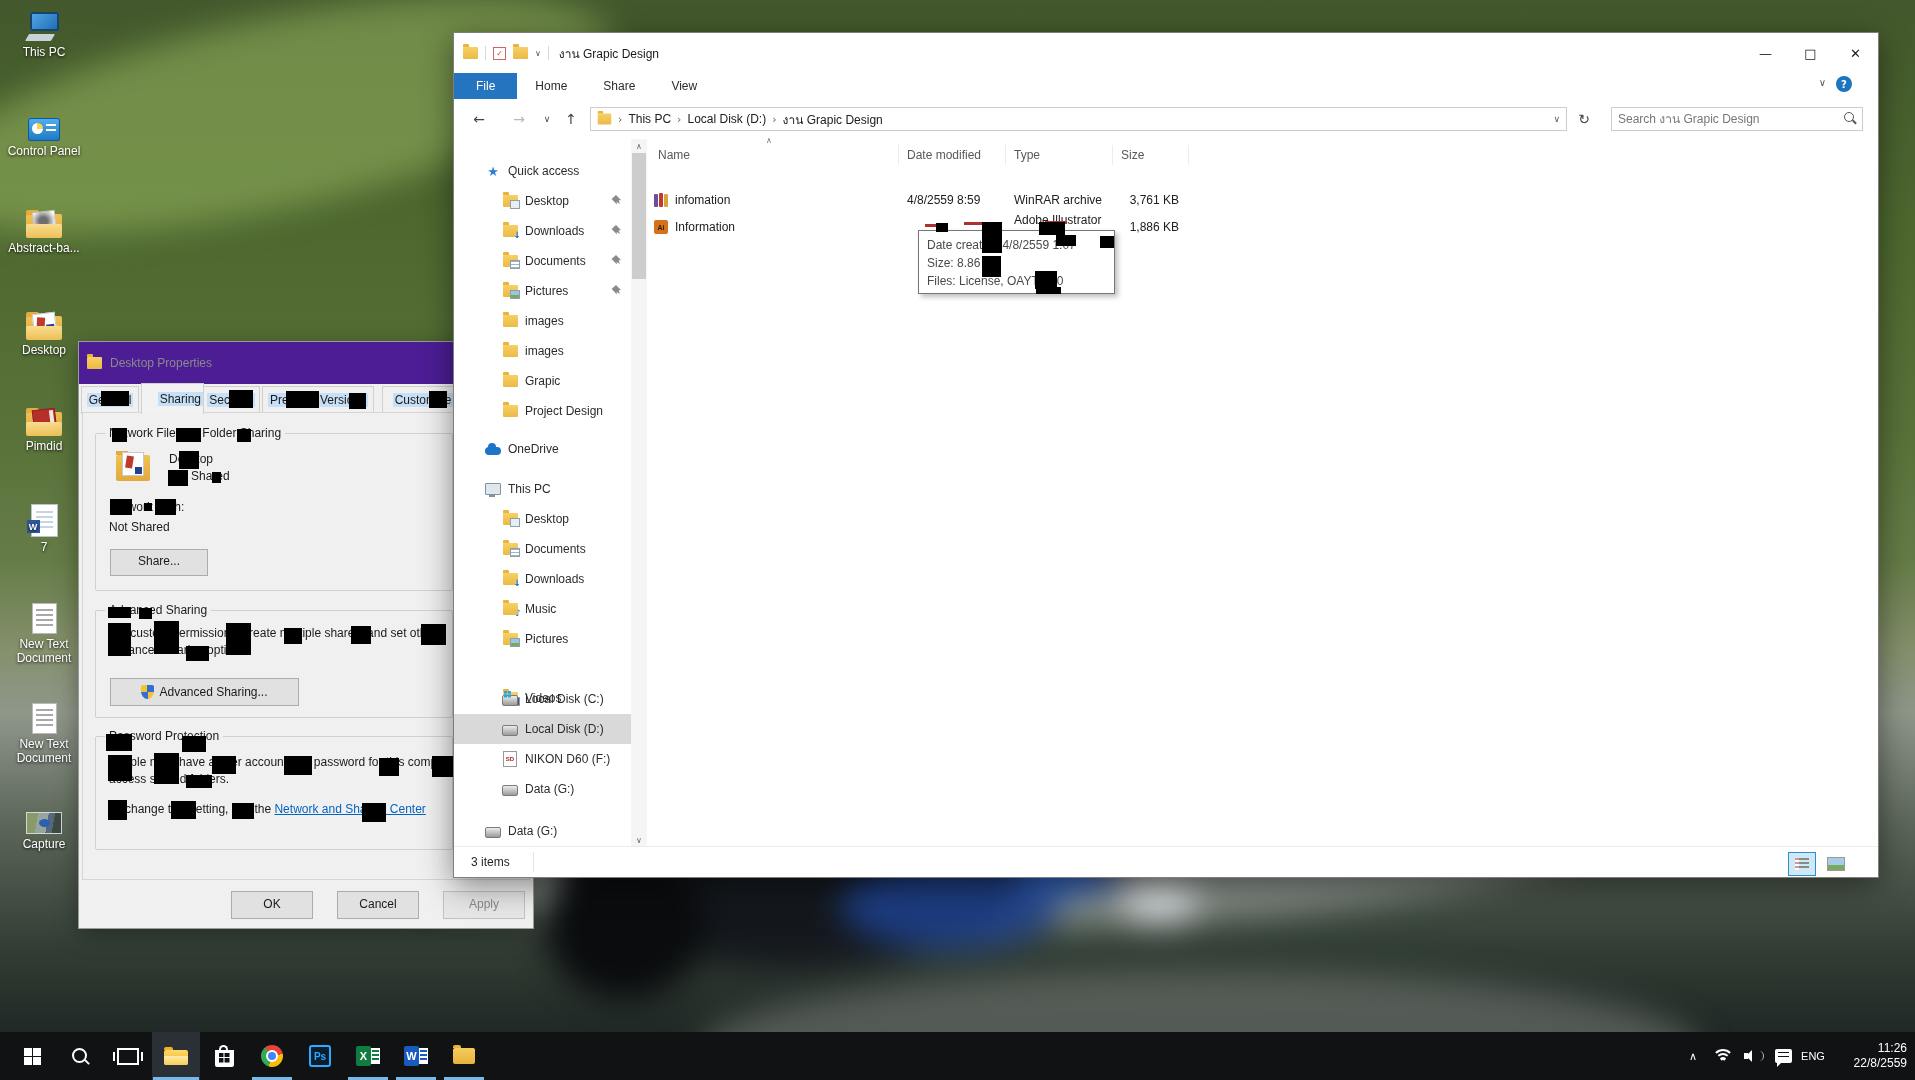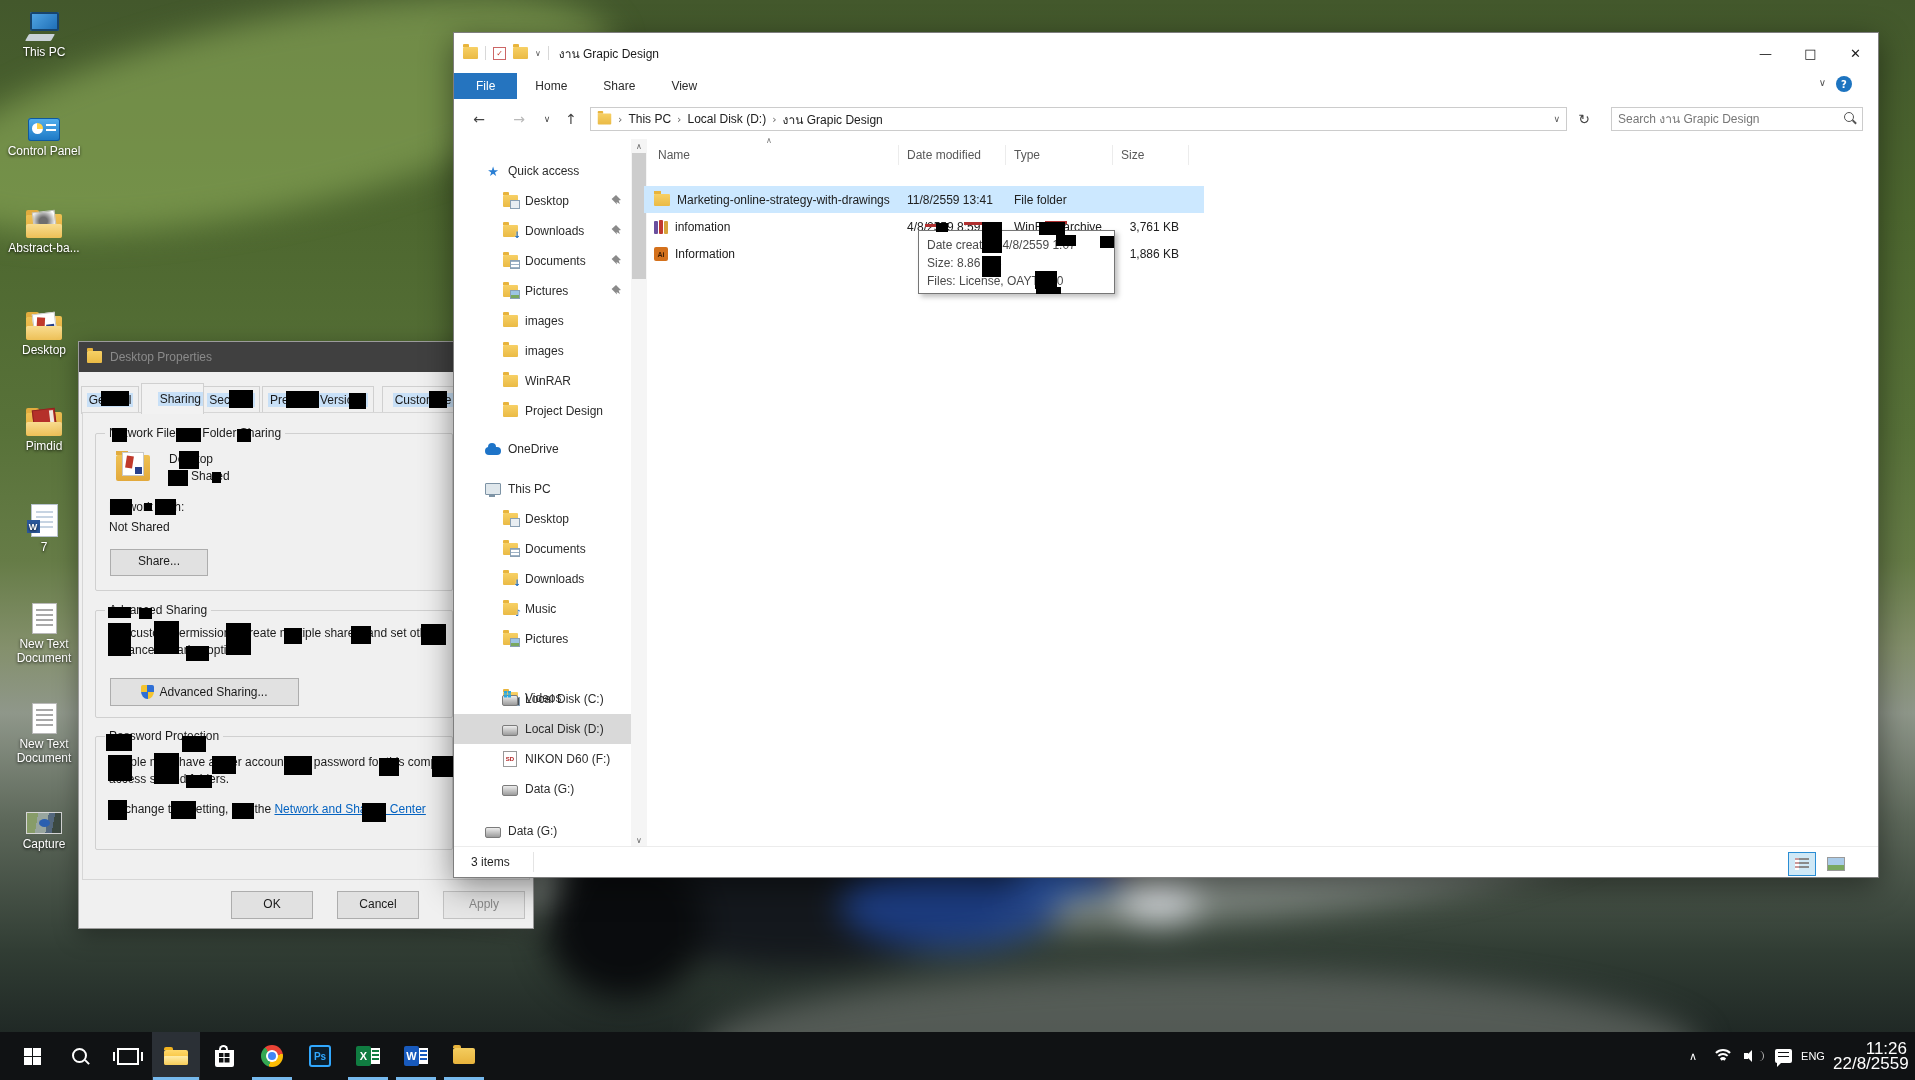--- a/index.html
+++ b/index.html
@@ -47,21 +47,21 @@
   .i-cap{position:relative;width:34px;height:20px;border:1px solid #d6d6d6;display:inline-block;
     background:linear-gradient(100deg,#879c68 0 30%,#98a59e 30% 58%,#54687e 58% 75%,#3d4a42 75%);}
   .i-cap::after{content:"";position:absolute;left:12px;top:6px;width:11px;height:8px;border-radius:50%;background:#2b5fb0;}
 
   
   .win{position:absolute;background:#fff;}
 
   
   .dialog{left:78px;top:341px;width:454px;height:586px;background:#f0f0f0;border:1px solid #9b9b9b;
     box-shadow:0 6px 22px rgba(0,0,0,.35);z-index:10;}
-  .dlg-title{position:absolute;left:0;top:0;right:0;height:30px;background:#404040;display:flex;align-items:center;}
+  .dlg-title{position:absolute;left:0;top:0;right:0;height:42px;background:#4c1d95;display:flex;align-items:center;}
   .dlg-title .fo16{margin-left:8px;}
   .dlg-title-text{margin-left:8px;color:#8a8a8a;font-size:12px;}
   .dtab{position:absolute;height:26px;top:44px;background:#f0f0f0;border:1px solid #d0d0d0;
     display:flex;align-items:center;justify-content:center;font-size:12px;}
   .dtab.active{top:41px;height:30px;border-bottom:none;background:#f2f2f2;z-index:2;justify-content:flex-end;}
   .dtab .hl{background:#c8e0f7;padding:0 2px;}
   .dpage{position:absolute;left:3px;right:3px;top:70px;height:466px;border:1px solid #d6d6d6;background:#f0f0f0;}
   .grp{position:absolute;border:1px solid #d0d0d0;border-radius:2px;}
   .grp .gt{position:absolute;top:-8px;left:9px;background:#f0f0f0;padding:0 4px;font-size:12px;color:#1a1a1a;}
   .dlg .txt{position:absolute;font-size:12px;color:#1a1a1a;}
@@ -209,21 +209,21 @@
   .toff{position:relative;width:24px;height:20px;}
   .toff .bk{position:absolute;left:0;top:0;width:15px;height:20px;border-radius:2px;color:#fff;font-weight:bold;font-size:11px;
     display:flex;align-items:center;justify-content:center;}
   .toff .sh{position:absolute;right:0;top:2px;width:9px;height:16px;background:#fff;}
   .toff .sh i{display:block;height:2px;margin:2px 1px 0 1px;}
   .tfolder{position:relative;width:22px;height:16px;background:linear-gradient(#f4cd5f,#e8b33c);border-radius:2px;}
   .tfolder::before{content:"";position:absolute;top:-3px;left:0;width:8px;height:3px;background:#e8b33c;border-radius:2px 2px 0 0;}
   .tspace{flex:1;}
   .tray{display:flex;align-items:center;color:#fff;gap:2px;}
   .tri{width:28px;display:flex;justify-content:center;align-items:center;height:48px;font-size:11px;}
-  .tclock{width:74px;text-align:right;font-size:17px;line-height:15px;margin:0 6px 0 4px;}
+  .tclock{width:74px;text-align:right;font-size:12px;line-height:15px;margin:0 6px 0 4px;}
   .showdesk{width:7px;height:48px;border-left:1px solid #4a4a4a;}
   .wifi{position:relative;width:18px;height:14px;overflow:hidden;}
   .wifi i{position:absolute;left:50%;border:2px solid transparent;border-top:2px solid #fff;border-radius:50%;transform:translateX(-50%);}
   .wifi i:nth-child(1){width:18px;height:18px;top:0;}
   .wifi i:nth-child(2){width:11px;height:11px;top:4px;}
   .wifi i:nth-child(3){width:4px;height:4px;top:8px;border-top-width:3px;}
   .vol{position:relative;width:18px;height:14px;}
   .vol::before{content:"";position:absolute;left:0;top:4px;width:4px;height:6px;background:#fff;}
   .vol::after{content:"";position:absolute;left:2px;top:1px;border-left:6px solid #fff;border-top:6px solid transparent;border-bottom:6px solid transparent;transform:rotate(180deg);}
   .vwave{position:absolute;left:11px;top:2px;width:8px;height:10px;border:1.5px solid #bbb;border-left:none;border-top:none;border-bottom:none;border-radius:50%;}
@@ -522,21 +522,21 @@
         <div class="nvi child" style="top:197px">
           <span class="nico">
               <span class="fo16"></span>
             </span>
           <span>images</span>
         </div>
         <div class="nvi child" style="top:227px">
           <span class="nico">
               <span class="fo16"></span>
             </span>
-          <span>WinRAR</span>
+          <span>Grapic</span>
         </div>
         <div class="nvi child" style="top:257px">
           <span class="nico">
               <span class="fo16"></span>
             </span>
           <span>Project Design</span>
         </div>
         <div class="nvi root" style="top:295px">
           <span class="nico">
               <span class="cld"></span>
@@ -632,29 +632,20 @@
 
       <div class="flist">
         <div class="fhead">
           <span class="sortc glyph">∧</span>
           <div class="hc first">Name</div>
           <div class="hc">Date modified</div>
           <div class="hc">Type</div>
           <div class="hc">Size</div>
         </div>
         <div class="frows">
-          <div class="frow sel">
-            <div class="fname">
-                <span class="fo13"></span>
-                <span>Marketing-online-strategy-with-drawings</span>
-              </div>
-            <div class="fcell">11/8/2559 13:41</div>
-            <div class="fcell">File folder</div>
-            <div class="fsize"></div>
-          </div>
           <div class="frow">
             <div class="fname">
                 <span class="rar">
                   <i></i>
                   <i></i>
                   <i></i>
                 </span>
                 <span>infomation</span>
               </div>
             <div class="fcell">4/8/2559 8:59</div>

